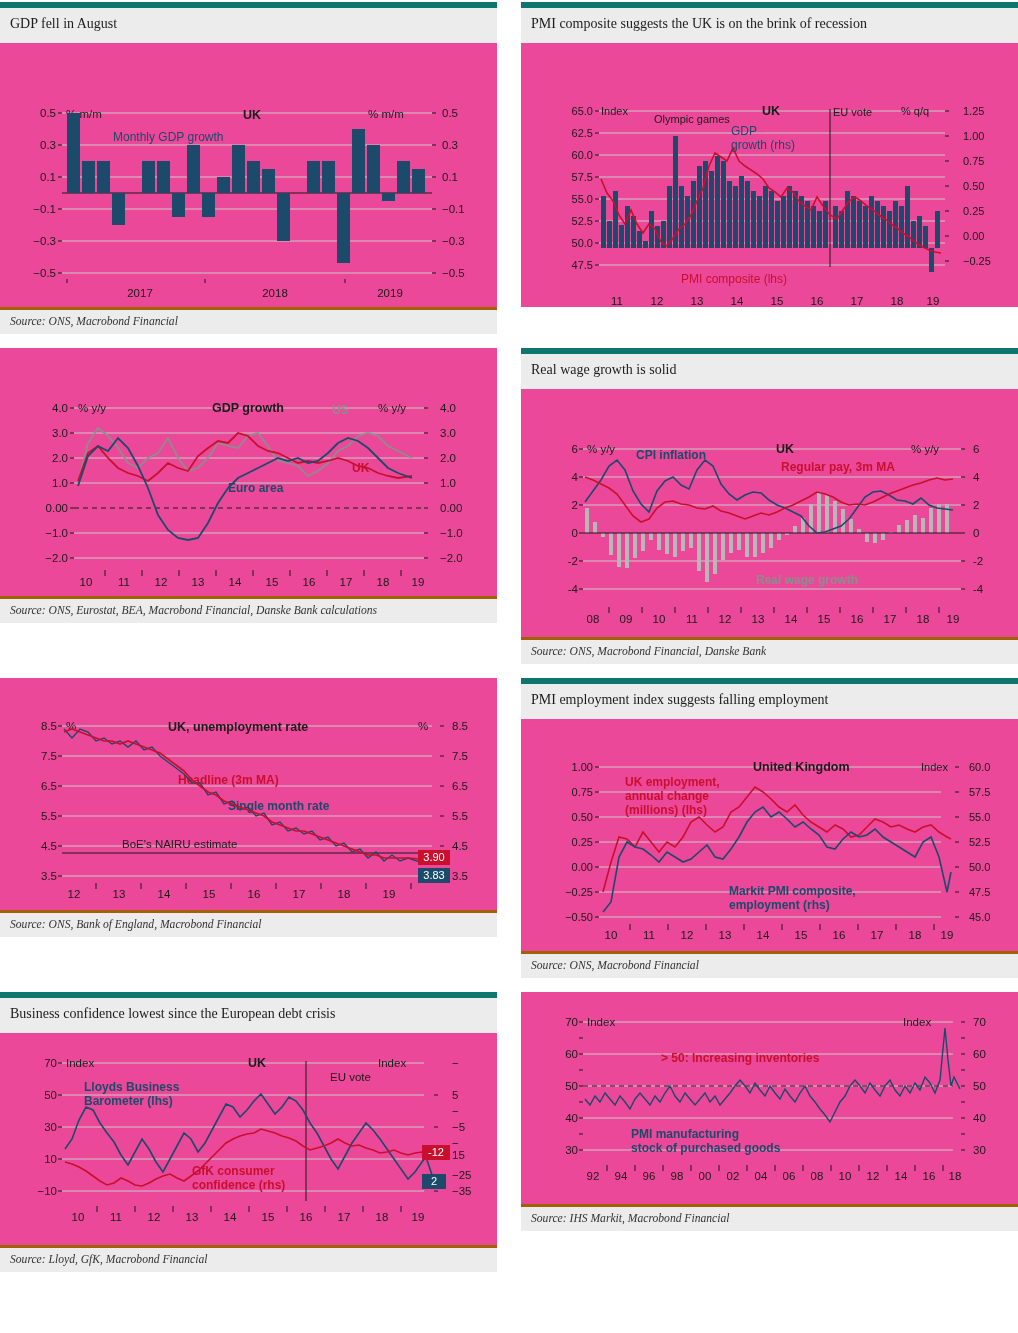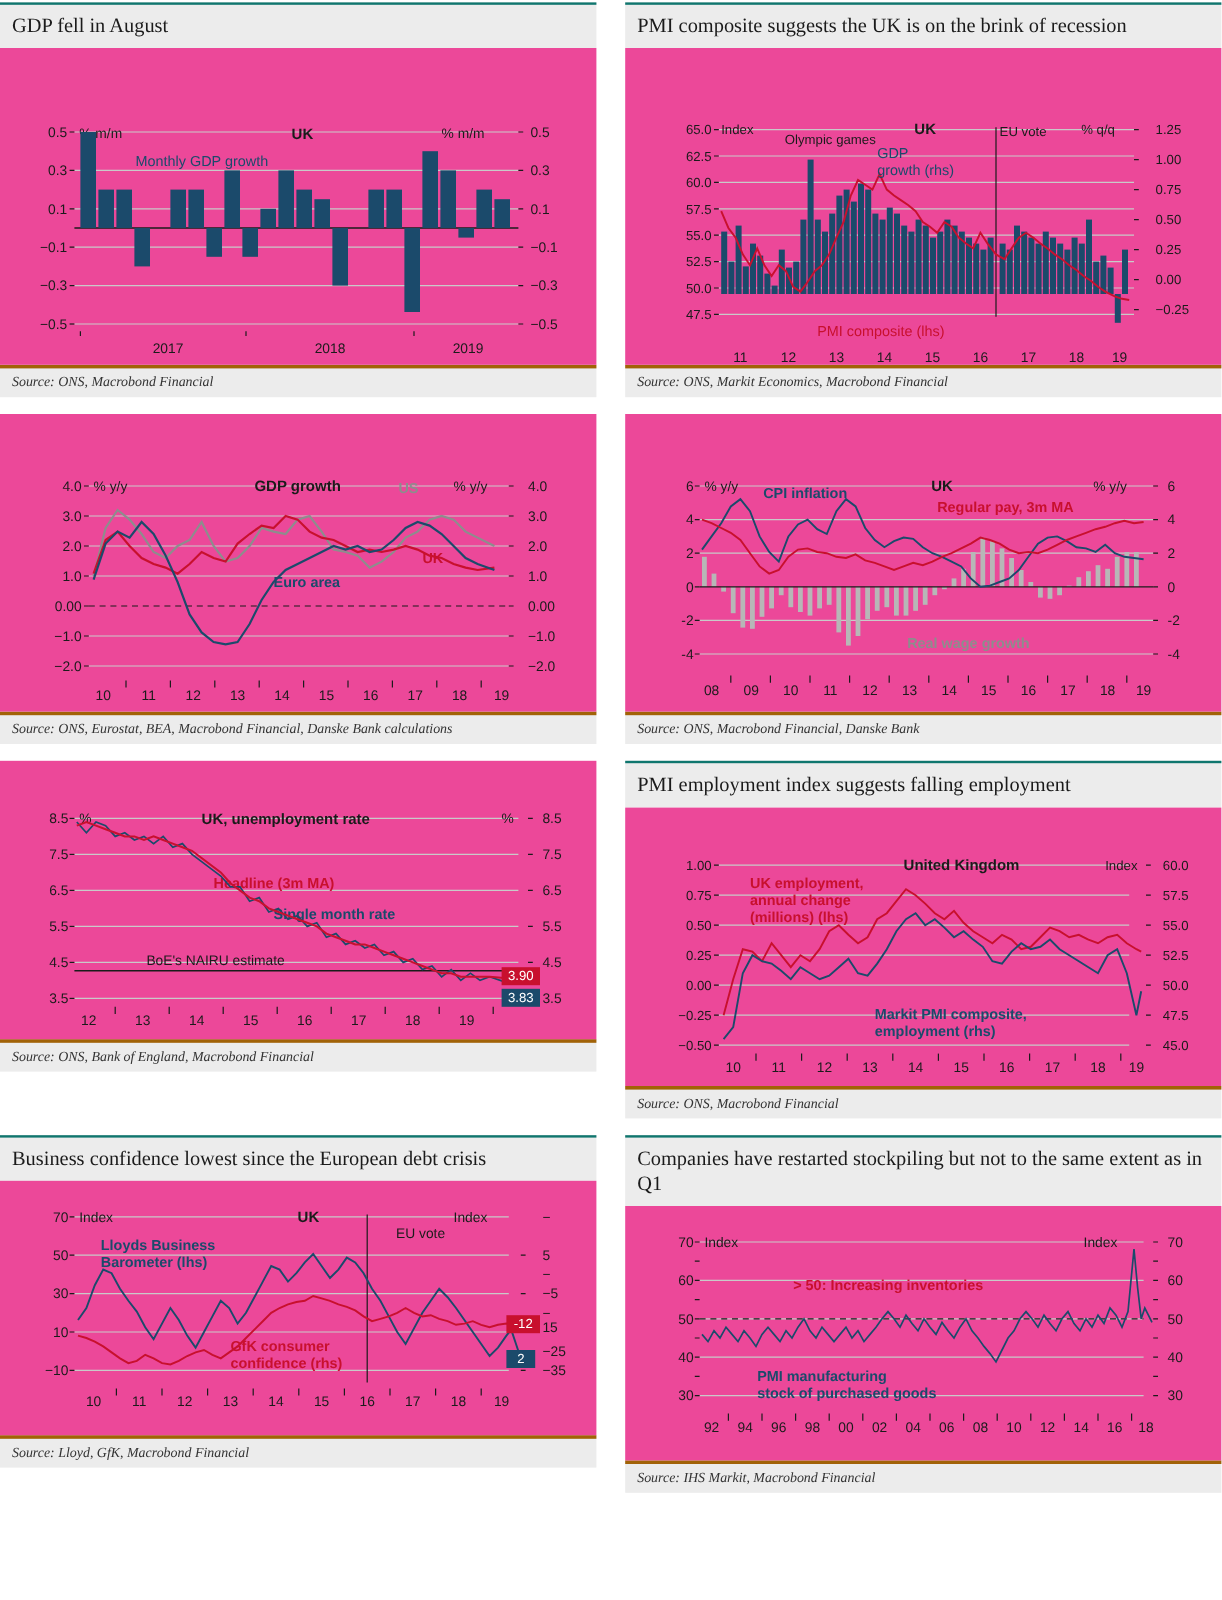--- a/index.html
+++ b/index.html
@@ -1,21 +1,21 @@
 <!DOCTYPE html>
 <html><head>
 <meta charset="utf-8">
 <style>
   html,body{margin:0;padding:0;background:#ffffff;}
   body{width:1018px;height:1333px;font-family:"Liberation Serif", serif;color:#1b1b1b;}
   .grid{display:grid;grid-template-columns:497px 497px;column-gap:24px;row-gap:14px;padding:2px 0 0 0;}
   .panel{width:497px;display:flex;flex-direction:column;}
   .panel-title{
-    background:#ececec;border-top:2px solid #0f766e;
-    font-family:"Liberation Serif", serif;font-size:17px;color:#1b1b1b;
+    background:#ececec;border-top:6px solid #0f766e;
+    font-family:"Liberation Serif", serif;font-size:14px;color:#1b1b1b;
     padding:7px 10px 8px 10px;line-height:1.25;min-height:20px;
   }
   .plot-area{position:relative;background:#ec4899;padding:0;}
   .source{
     background:#ececec;border-top:3px solid #a16207;
     font-style:italic;font-size:11.6px;color:#333;padding:5px 10px 6px 10px;
   }
   svg{display:block;}
   text{font-family:"Liberation Sans", sans-serif;}
   .ax{font-size:11.5px;fill:#1b1b1b;}
@@ -243,21 +243,20 @@
             <text x="176" y="262">13</text>
           <text x="216" y="262">14</text>
             <text x="256" y="262">15</text>
             <text x="296" y="262">16</text>
           <text x="336" y="262">17</text>
             <text x="376" y="262">18</text>
             <text x="412" y="262">19</text>
         </g>
       </svg>
     </div>
-    <div class="source">Source: ONS, Markit Economics, Macrobond Financial</div>
   </div>
 
   <div class="panel">
     <div class="plot-area">
       <svg width="497" height="248" viewBox="0 0 497 248">
         <g stroke="#c9c9c9" stroke-width="1">
           <line x1="74" y1="60" x2="424" y2="60"></line>
             <line x1="74" y1="85" x2="424" y2="85"></line>
           <line x1="74" y1="110" x2="424" y2="110"></line>
             <line x1="74" y1="135" x2="424" y2="135"></line>
@@ -330,20 +329,21 @@
           <line x1="327" y1="222" x2="327" y2="228"></line>
             <line x1="364" y1="222" x2="364" y2="228"></line>
           <line x1="401" y1="222" x2="401" y2="228"></line>
         </g>
       </svg>
     </div>
     <div class="source">Source: ONS, Eurostat, BEA, Macrobond Financial, Danske Bank calculations</div>
   </div>
 
   <div class="panel">
+    <div class="panel-title">Real wage growth is solid</div>
     <div class="plot-area">
       <svg width="497" height="248" viewBox="0 0 497 248">
         <g stroke="#c9c9c9" stroke-width="1">
           <line x1="62" y1="60" x2="440" y2="60"></line>
             <line x1="62" y1="88" x2="440" y2="88"></line>
           <line x1="62" y1="116" x2="440" y2="116"></line>
             <line x1="62" y1="172" x2="440" y2="172"></line>
           <line x1="62" y1="200" x2="440" y2="200"></line>
         </g>
         <g fill="#b7b7b7">
@@ -704,21 +704,20 @@
           <line x1="325" y1="173" x2="325" y2="179"></line>
             <line x1="363" y1="173" x2="363" y2="179"></line>
           <line x1="401" y1="173" x2="401" y2="179"></line>
         </g>
       </svg>
     </div>
     <div class="source">Source: Lloyd, GfK, Macrobond Financial</div>
   </div>
 
   <div class="panel">
-    <div class="panel-title">Companies have restarted stockpiling but not to the same extent as in Q1</div>
     <div class="plot-area">
       <svg width="497" height="212" viewBox="0 0 497 212">
         <g stroke="#c9c9c9" stroke-width="1">
           <line x1="62" y1="30" x2="432" y2="30"></line>
             <line x1="62" y1="62" x2="432" y2="62"></line>
           <line x1="62" y1="94" x2="432" y2="94"></line>
             <line x1="62" y1="126" x2="432" y2="126"></line>
           <line x1="62" y1="158" x2="432" y2="158"></line>
         </g>
         <line x1="62" y1="94" x2="432" y2="94" stroke="#1b1b1b" stroke-width="1" stroke-dasharray="5,4"></line>

